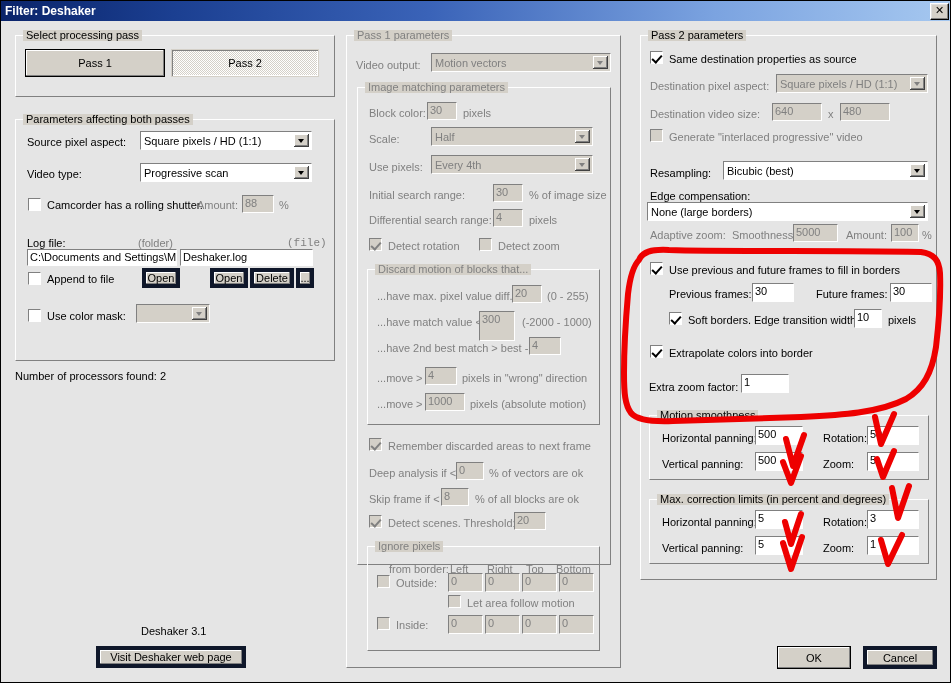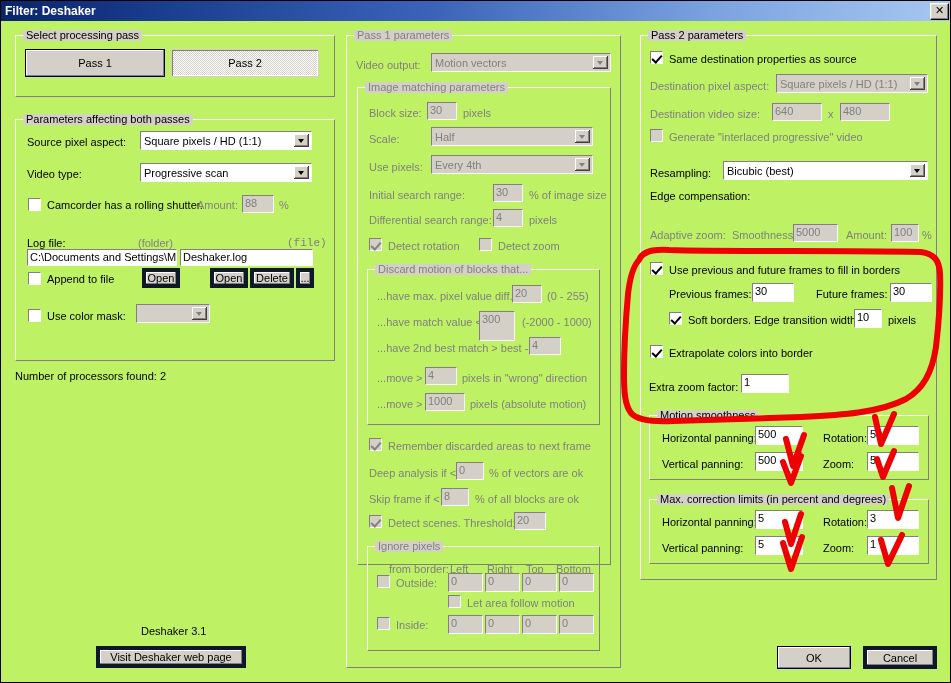--- a/index.html
+++ b/index.html
@@ -4,21 +4,21 @@
 <style>
   html,body{margin:0;padding:0;}
   body{
     width:951px;height:683px;overflow:hidden;
     background:#d4d0c8;
     font-family:"Liberation Sans", sans-serif;
     font-size:11px;color:#000;
     -webkit-font-smoothing:none;
   }
   .window{position:relative;width:951px;height:683px;box-sizing:border-box;
-          border:1px solid #000;background:#bef264;overflow:hidden;}
+          border:1px solid #000;background:#e5e5e5;overflow:hidden;}
 
   
   .titlebar{
     position:absolute;left:0;top:0;width:951px;height:20px;
     background:linear-gradient(to right,#0a246a 0%,#1b3f91 18%,#3a63b8 45%,#7ba3e0 75%,#a6c8f0 100%);
     display:flex;align-items:center;
   }
   .titlebar .t-text{color:#fff;font-weight:bold;font-size:12px;margin-left:4px;letter-spacing:0px;}
   .closebtn{
     position:absolute;right:3px;top:2px;width:17px;height:15px;
@@ -196,21 +196,21 @@
   <div class="combo dis" style="left:430px;top:52px;width:180px;">
     <span class="cv">Motion vectors</span>
     <span class="arrow"></span>
   </div>
 
   <div class="grpbox" style="left:356px;top:86px;width:254px;height:478px;">
       <div class="inner"></div>
     </div>
   <div class="grplabel dis" style="left:364px;top:81px;">Image matching parameters</div>
 
-  <div class="lbl dis" style="left:368px;top:106px;">Block size:</div>
+  <div class="lbl dis" style="left:368px;top:106px;">Block color:</div>
   <div class="txt dis" style="left:426px;top:101px;width:30px;height:18px;">30</div>
   <div class="lbl dis" style="left:462px;top:106px;">pixels</div>
 
   <div class="lbl dis" style="left:368px;top:132px;">Scale:</div>
   <div class="combo dis" style="left:430px;top:126px;width:162px;">
     <span class="cv">Half</span>
     <span class="arrow"></span>
   </div>
 
   <div class="lbl dis" style="left:368px;top:160px;">Use pixels:</div>
@@ -321,20 +321,24 @@
   <div class="cb dis" style="left:649px;top:128px;"></div>
   <div class="lbl dis" style="left:668px;top:130px;">Generate "interlaced progressive" video</div>
 
   <div class="lbl" style="left:649px;top:166px;">Resampling:</div>
   <div class="combo" style="left:722px;top:160px;width:205px;">
     <span class="cv">Bicubic  (best)</span>
     <span class="arrow"></span>
   </div>
 
   <div class="lbl" style="left:649px;top:189px;">Edge compensation:</div>
+  <div class="combo" style="left:646px;top:201px;width:281px;">
+    <span class="cv">None  (large borders)</span>
+    <span class="arrow"></span>
+  </div>
 
   <div class="lbl dis" style="left:649px;top:228px;">Adaptive zoom:</div>
   <div class="lbl dis" style="left:731px;top:228px;">Smoothness:</div>
   <div class="txt dis" style="left:792px;top:223px;width:45px;height:18px;">5000</div>
   <div class="lbl dis" style="left:845px;top:228px;">Amount:</div>
   <div class="txt dis" style="left:890px;top:223px;width:28px;height:18px;">100</div>
   <div class="lbl dis" style="left:921px;top:228px;">%</div>
 
   <div class="cb on" style="left:649px;top:261px;"></div>
   <div class="lbl" style="left:668px;top:263px;">Use previous and future frames to fill in borders</div>

